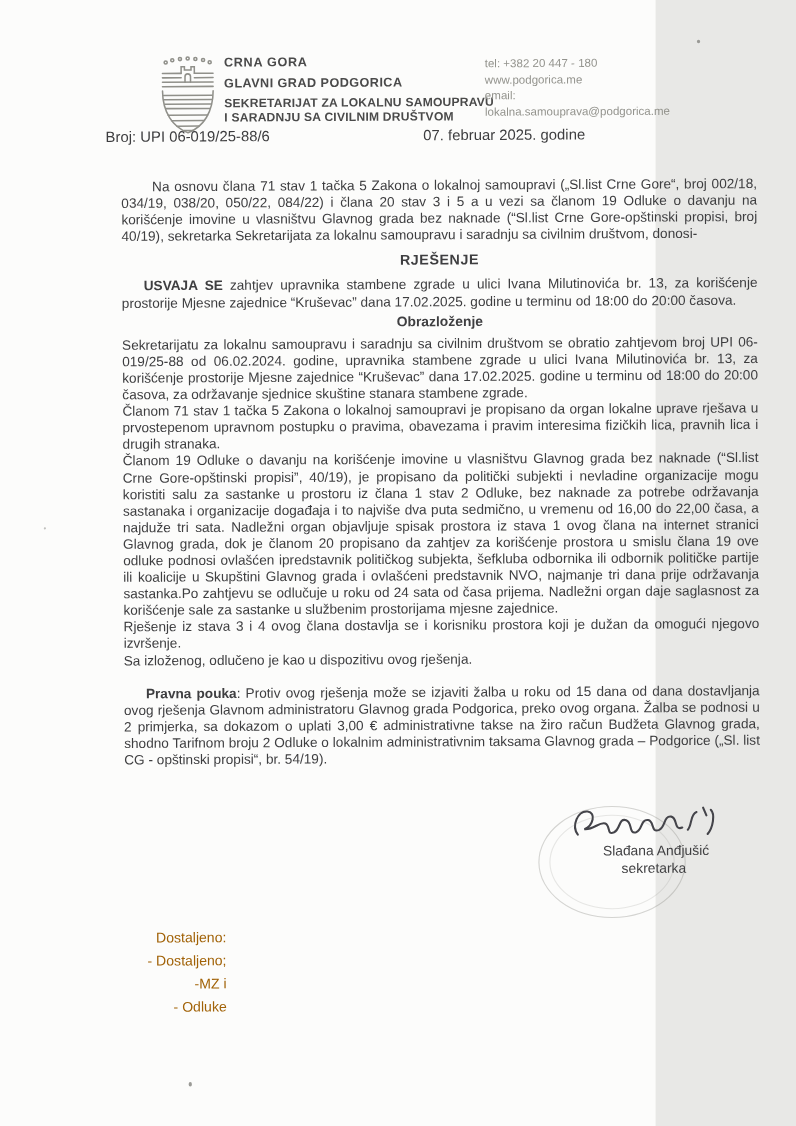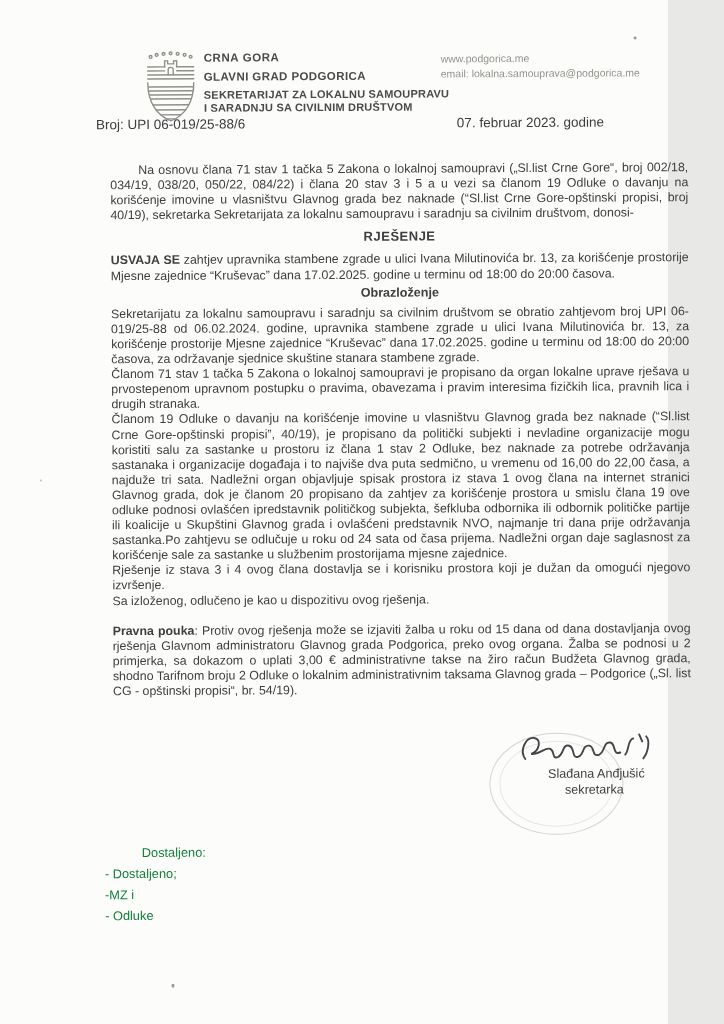--- a/index.html
+++ b/index.html
@@ -3,21 +3,21 @@
 <meta charset="utf-8">
 <style>
   html,body{margin:0;padding:0;}
   body{
     width:724px;height:1024px;
     background:#e8e8e6;
     font-family:"Liberation Sans", sans-serif;
     overflow:hidden;
   }
   .page{
-    position:relative;width:668px;height:1024px;
+    position:relative;width:596px;height:1024px;
     background:#fcfcfb;
     color:#3f3f41;
   }
   .scan{position:absolute;inset:0;transform:rotate(-0.3deg);}
 
   
   .logo{position:absolute;left:145px;top:49px;width:56px;height:73px;}
   .org-block{position:absolute;left:206px;top:51px;color:#4a4a4a;}
   .org-country{font-size:11.5px;font-weight:bold;letter-spacing:0.6px;margin-bottom:7px;}
   .org-city{font-size:11.5px;font-weight:bold;letter-spacing:0.4px;margin-bottom:6px;}
@@ -38,39 +38,39 @@
   .doc-body p{margin:0;}
   p.intro{text-indent:28px;}
   .decision-title{
     text-align:center;font-weight:bold;font-size:13px;
     letter-spacing:0.5px;margin:7px 0 8px 0;
   }
   .section-title{
     text-align:center;font-weight:bold;font-size:12.6px;
     margin:3px 0 5px 0;
   }
-  .bold-run{font-weight:bold;}
+  .bold-run{font-weight:bold;margin-left:20px;}
   p.legal{margin-top:15px;}
 
   
   .sig-area{position:absolute;left:462px;top:728px;width:232px;text-align:center;font-size:12.6px;}
   .stamp-outer{
     position:absolute;left:26px;top:6px;width:132px;height:100px;
     border-radius:50%;border:1.6px solid rgba(135,135,128,0.34);
   }
   .stamp-inner{
     position:absolute;left:36px;top:14px;width:112px;height:84px;
     border-radius:50%;border:1px solid rgba(135,135,128,0.18);
   }
   .sig-scribble{position:relative;margin-left:52px;display:block;}
   .sig-name{position:relative;margin-top:-6px;padding-left:34px;}
   .sig-role{position:relative;padding-left:30px;margin-top:2px;}
 
   
-  .distribution{position:absolute;left:103px;top:841px;font-size:12.8px;line-height:21px;color:#15803d;}
+  .distribution{position:absolute;left:103px;top:841px;font-size:12.8px;line-height:21px;color:#a16207;text-align:right;}
   .distribution .dist-label{padding-left:37px;}
 
   .speck{position:absolute;background:#9a9a96;border-radius:50%;}
   .speck.s1{left:636px;top:38px;width:3px;height:3px;}
   .speck.s2{left:169px;top:983px;width:3px;height:4px;}
   .speck.s3{left:40px;top:478px;width:2px;height:2px;opacity:.6;}
 </style>
 </head>
 <body>
 
@@ -101,27 +101,28 @@
   </div>
 
   <div class="org-block">
     <div class="org-country">CRNA GORA</div>
     <div class="org-city">GLAVNI GRAD PODGORICA</div>
     <div class="org-dept">SEKRETARIJAT ZA LOKALNU SAMOUPRAVU</div>
     <div class="org-dept">I SARADNJU SA CIVILNIM DRUŠTVOM</div>
   </div>
 
   <div class="contact-block">
+    <div>tel: +382 20 447 - 180</div>
     <div>www.podgorica.me</div>
     <div>email: lokalna.samouprava@podgorica.me</div>
   </div>
 
   <div class="ref-row">
     <span>Broj: UPI 06-019/25-88/6</span>
-    <span>07. februar 2023. godine</span>
+    <span>07. februar 2025. godine</span>
   </div>
 
   <div class="doc-body">
     <p class="intro">Na osnovu člana 71 stav 1 tačka 5 Zakona o lokalnoj samoupravi („Sl.list Crne Gore“, broj 002/18, 034/19, 038/20, 050/22, 084/22) i člana  20 stav 3 i 5 a u vezi sa članom 19  Odluke o davanju na korišćenje imovine u vlasništvu Glavnog grada bez naknade (“Sl.list Crne Gore-opštinski propisi, broj 40/19), sekretarka Sekretarijata za lokalnu samoupravu i saradnju sa civilnim društvom, donosi-</p>
     <div class="decision-title">RJEŠENJE</div>
     <p><span class="bold-run">USVAJA SE</span><span> zahtjev upravnika stambene zgrade u ulici  Ivana Milutinovića br. 13, za korišćenje prostorije  Mjesne zajednice “Kruševac” dana 17.02.2025. godine u terminu od 18:00 do 20:00 časova.</span></p>
     <div class="section-title">Obrazloženje</div>
     <p>Sekretarijatu za lokalnu samoupravu i saradnju sa civilnim društvom se obratio zahtjevom broj UPI 06-019/25-88  od 06.02.2024. godine, upravnika stambene zgrade u ulici Ivana Milutinovića br. 13, za korišćenje  prostorije  Mjesne zajednice “Kruševac” dana 17.02.2025. godine u terminu od 18:00 do 20:00 časova, za održavanje sjednice skuštine stanara stambene zgrade.</p>
     <p>Članom 71 stav 1 tačka 5  Zakona o lokalnoj samoupravi je propisano da organ lokalne uprave rješava u prvostepenom upravnom postupku o pravima, obavezama i pravim interesima fizičkih lica, pravnih lica i drugih stranaka.</p>
     <p>Članom 19 Odluke o davanju na korišćenje imovine u vlasništvu Glavnog grada bez naknade (“Sl.list Crne Gore-opštinski propisi”, 40/19), je propisano da politički subjekti i nevladine organizacije mogu koristiti salu za sastanke u prostoru iz člana 1 stav 2 Odluke, bez naknade za potrebe održavanja sastanaka i organizacije događaja i to najviše dva puta sedmično, u vremenu od 16,00 do 22,00 časa, a najduže tri sata. Nadležni organ objavljuje spisak prostora iz stava 1 ovog člana na internet stranici Glavnog grada, dok je članom 20 propisano  da zahtjev za korišćenje prostora u smislu člana 19 ove odluke podnosi ovlašćen ipredstavnik političkog subjekta, šefkluba odbornika ili odbornik političke partije ili koalicije u Skupštini Glavnog grada i ovlašćeni predstavnik NVO, najmanje tri dana prije održavanja sastanka.Po zahtjevu se odlučuje u roku od 24 sata od časa prijema. Nadležni organ daje saglasnost za korišćenje sale za sastanke u službenim prostorijama mjesne zajednice.</p>

